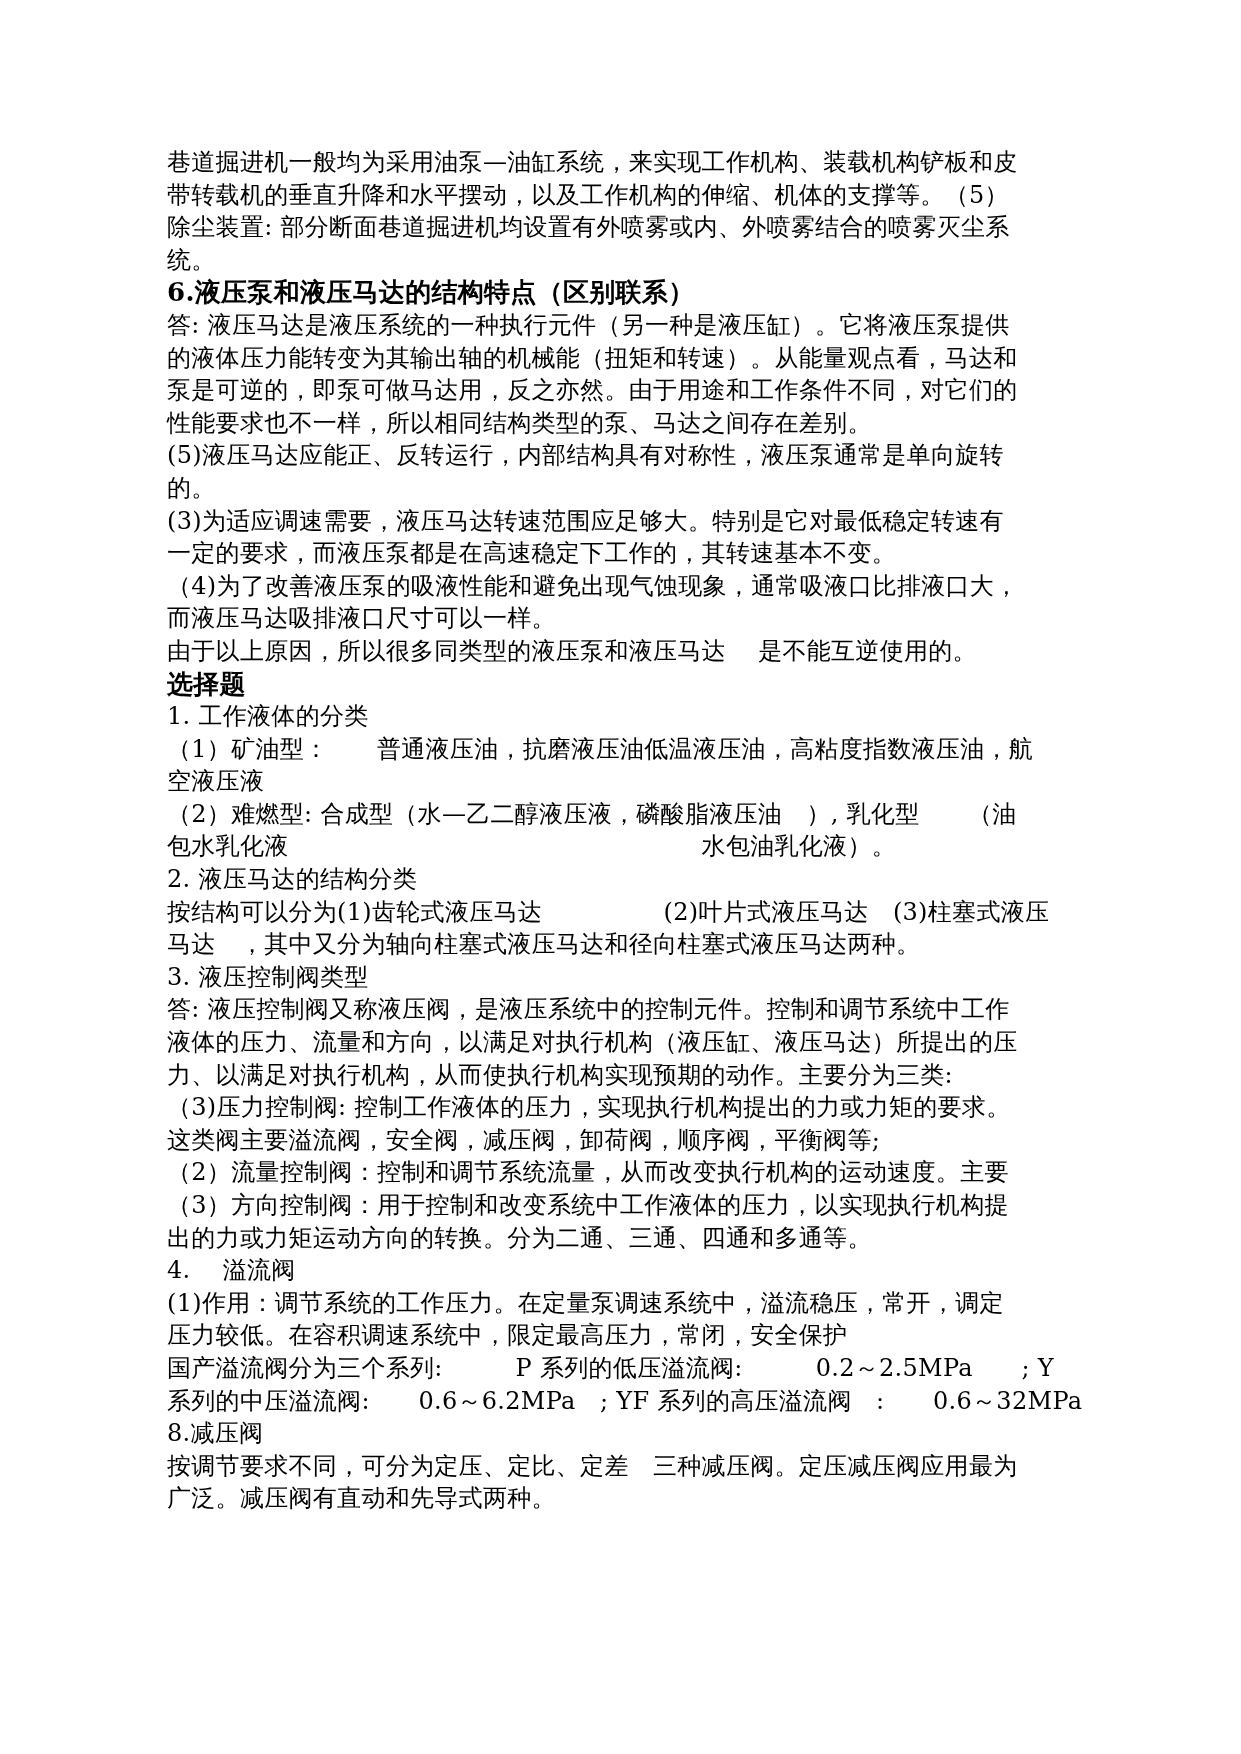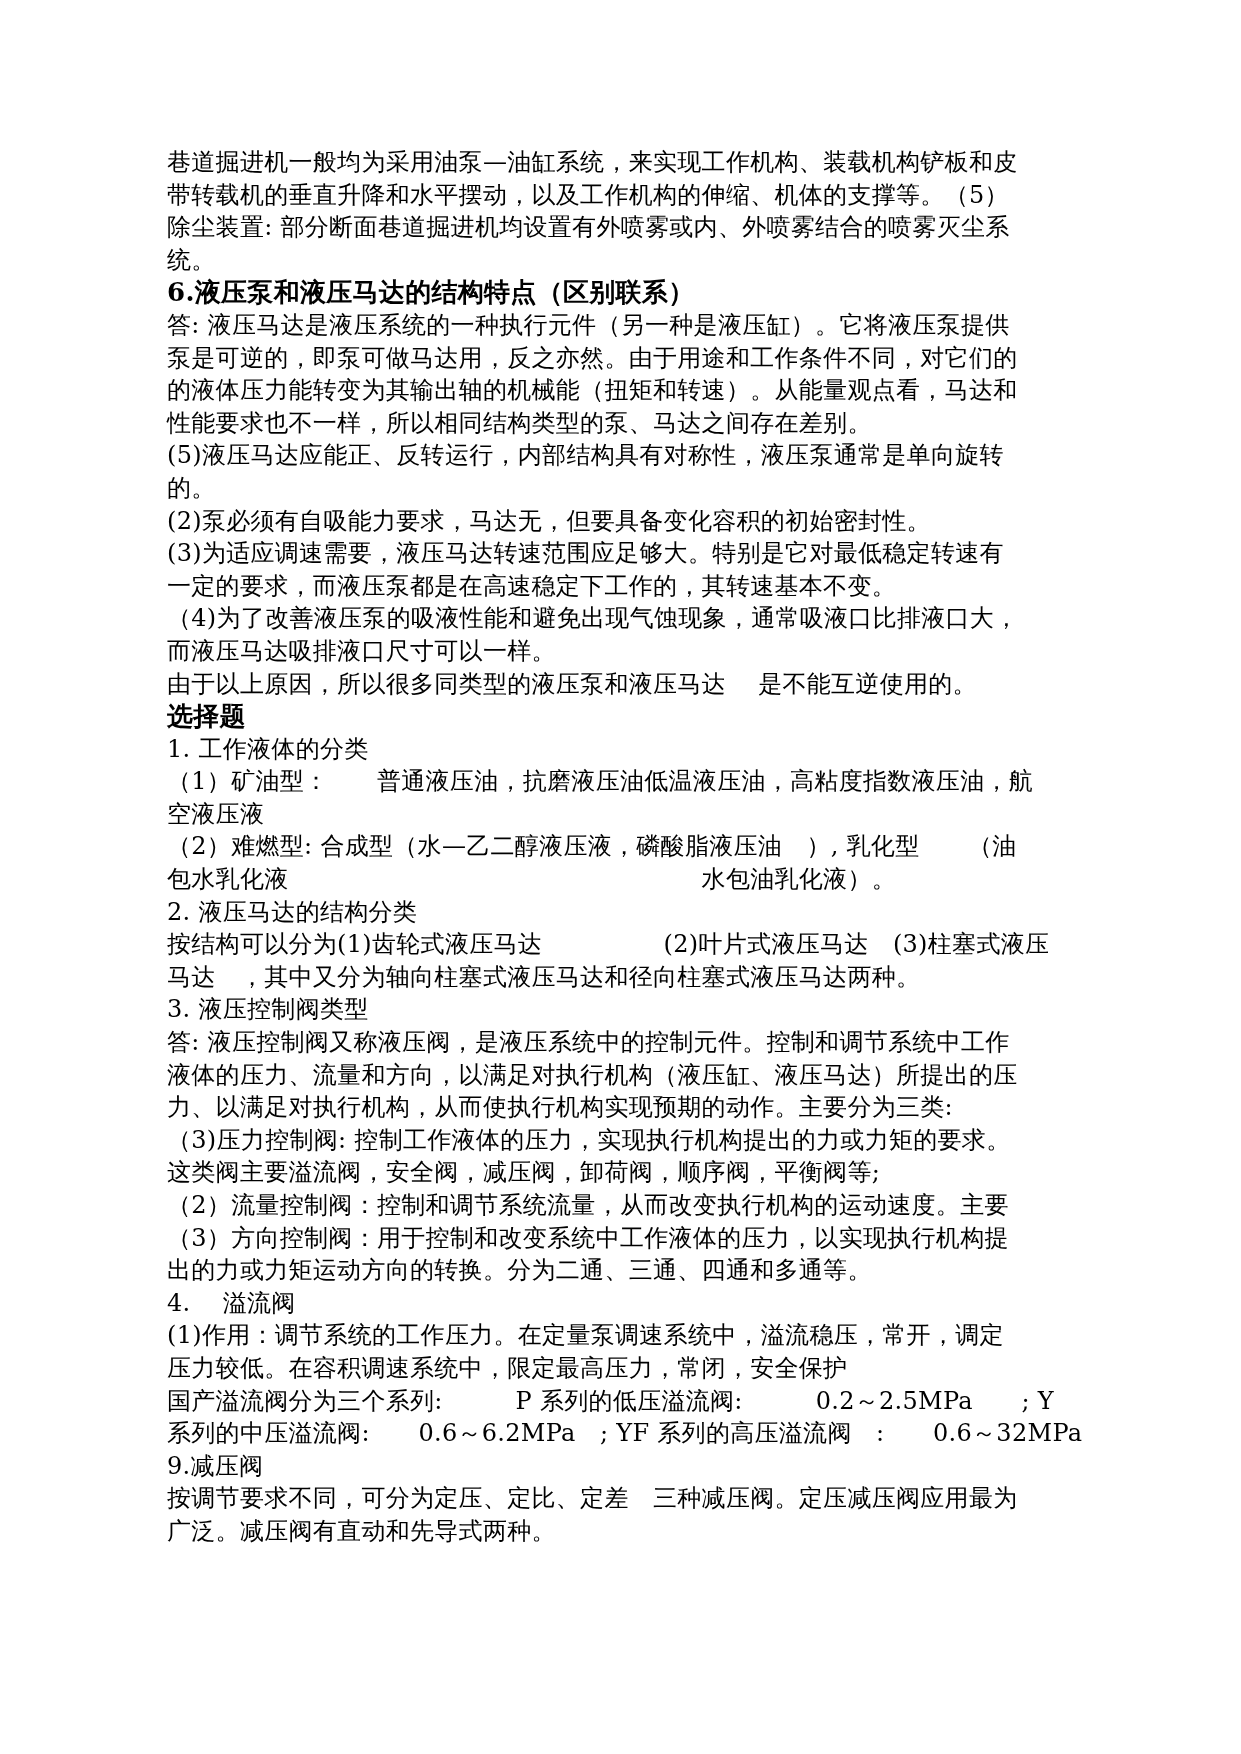--- a/index.html
+++ b/index.html
@@ -38,26 +38,25 @@
 <body>
 
 <div class="page">
   <div class="text-area">
       <div class="line">巷道掘进机一般均为采用油泵—油缸系统，来实现工作机构、装载机构铲板和皮</div>
       <div class="line">带转载机的垂直升降和水平摆动，以及工作机构的伸缩、机体的支撑等。（5）</div>
       <div class="line">除尘装置: 部分断面巷道掘进机均设置有外喷雾或内、外喷雾结合的喷雾灭尘系</div>
       <div class="line">统。</div>
       <div class="line heading">6.液压泵和液压马达的结构特点（区别联系）</div>
       <div class="line">答: 液压马达是液压系统的一种执行元件（另一种是液压缸）。它将液压泵提供</div>
+      <div class="line">的液体压力能转变为其输出轴的机械能（扭矩和转速）。从能量观点看，马达和</div>
       <div class="line">泵是可逆的，即泵可做马达用，反之亦然。由于用途和工作条件不同，对它们的</div>
-      <div class="line">的液体压力能转变为其输出轴的机械能（扭矩和转速）。从能量观点看，马达和</div>
       <div class="line">性能要求也不一样，所以相同结构类型的泵、马达之间存在差别。</div>
       <div class="line">(5)液压马达应能正、反转运行，内部结构具有对称性，液压泵通常是单向旋转</div>
       <div class="line">的。</div>
-      <div class="line">(2)泵必须有自吸能力要求，马达无，但要具备变化容积的初始密封性。</div>
       <div class="line">(3)为适应调速需要，液压马达转速范围应足够大。特别是它对最低稳定转速有</div>
       <div class="line">一定的要求，而液压泵都是在高速稳定下工作的，其转速基本不变。</div>
       <div class="line">（4)为了改善液压泵的吸液性能和避免出现气蚀现象，通常吸液口比排液口大，</div>
       <div class="line">而液压马达吸排液口尺寸可以一样。</div>
       <div class="line">由于以上原因，所以很多同类型的液压泵和液压马达　 是不能互逆使用的。</div>
       <div class="line heading">选择题</div>
       <div class="line">1. 工作液体的分类</div>
       <div class="line">（1）矿油型：　　普通液压油，抗磨液压油低温液压油，高粘度指数液压油，航</div>
       <div class="line">空液压液</div>
       <div class="line">（2）难燃型: 合成型（水—乙二醇液压液，磷酸脂液压油　）, 乳化型　　（油</div>
@@ -72,17 +71,17 @@
       <div class="line">（3)压力控制阀: 控制工作液体的压力，实现执行机构提出的力或力矩的要求。</div>
       <div class="line">这类阀主要溢流阀，安全阀，减压阀，卸荷阀，顺序阀，平衡阀等;</div>
       <div class="line">（2）流量控制阀：控制和调节系统流量，从而改变执行机构的运动速度。主要</div>
       <div class="line">（3）方向控制阀：用于控制和改变系统中工作液体的压力，以实现执行机构提</div>
       <div class="line">出的力或力矩运动方向的转换。分为二通、三通、四通和多通等。</div>
       <div class="line">4.　 溢流阀</div>
       <div class="line">(1)作用：调节系统的工作压力。在定量泵调速系统中，溢流稳压，常开，调定</div>
       <div class="line">压力较低。在容积调速系统中，限定最高压力，常闭，安全保护</div>
       <div class="line">国产溢流阀分为三个系列:　　　P 系列的低压溢流阀:　　　0.2～2.5MPa　　; Y</div>
       <div class="line">系列的中压溢流阀:　　0.6～6.2MPa　; YF 系列的高压溢流阀　:　　0.6～32MPa</div>
-      <div class="line">9.减压阀</div>
+      <div class="line">8.减压阀</div>
       <div class="line">按调节要求不同，可分为定压、定比、定差　三种减压阀。定压减压阀应用最为</div>
       <div class="line">广泛。减压阀有直动和先导式两种。</div>
     </div>
 </div>
 
 </body></html>

